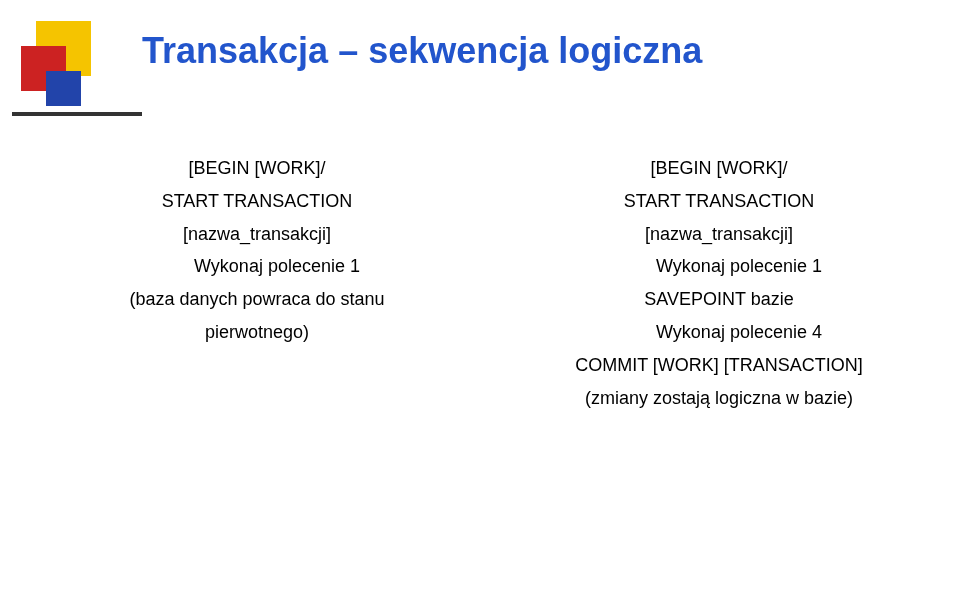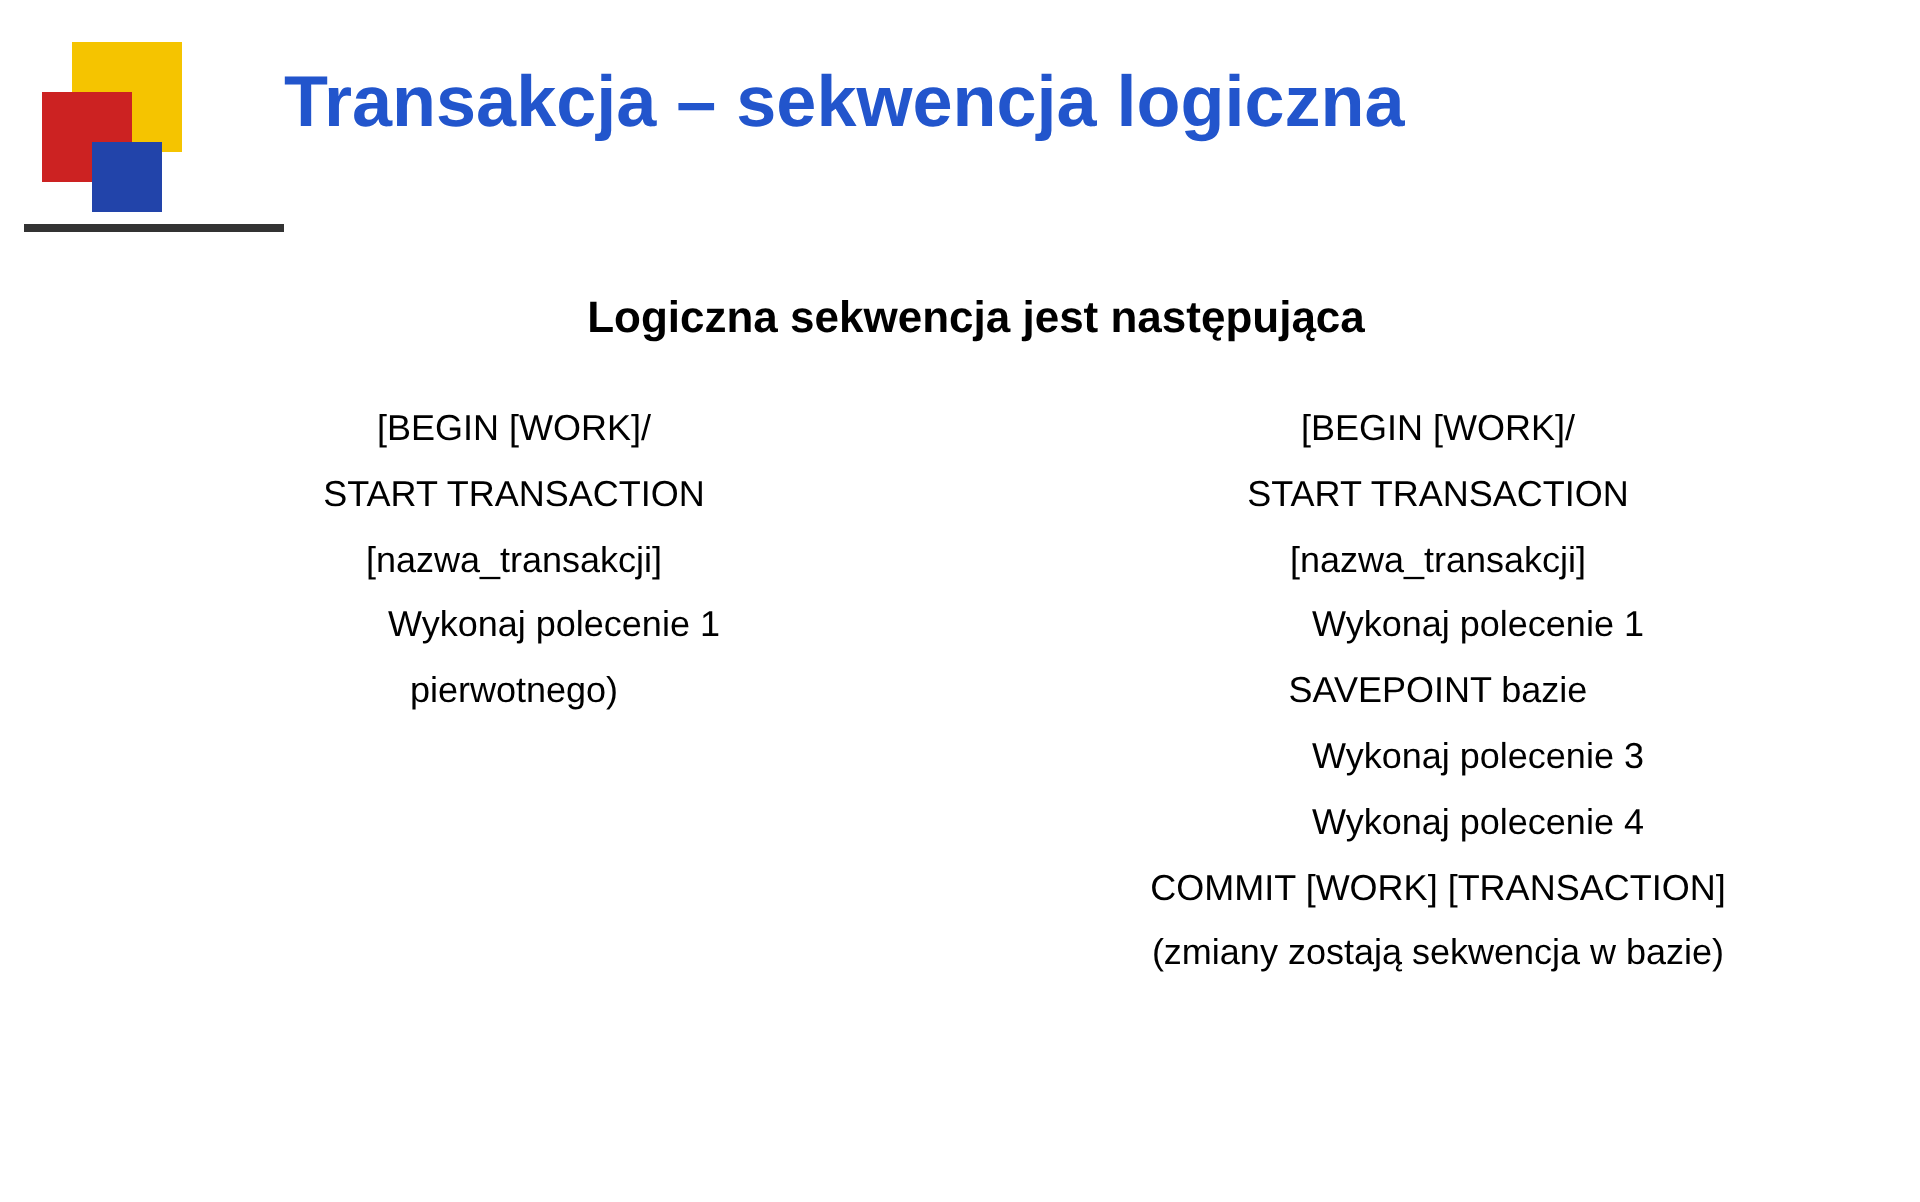--- a/index.html
+++ b/index.html
@@ -125,37 +125,36 @@
 <div class="corner-blocks">
   <div class="block-yellow"></div>
   <div class="block-red"></div>
   <div class="block-blue"></div>
 </div>
 <div class="h-line"></div>
 
 <div class="page-title">Transakcja – sekwencja logiczna</div>
 
 <div class="content">
-  <div class="header-row">Logiczna sekwencja jest następująca</div>
 
   <div class="columns">
 
     <div class="col col-left">
       <div>[BEGIN [WORK]/</div>
       <div>START TRANSACTION</div>
       <div>[nazwa_transakcji]</div>
       <div class="indent">Wykonaj polecenie 1</div>
+      <div>(baza danych powraca do stanu</div>
       <div>pierwotnego)</div>
     </div>
 
     <div class="col col-right">
       <div>[BEGIN [WORK]/</div>
       <div>START TRANSACTION</div>
       <div>[nazwa_transakcji]</div>
       <div class="indent">Wykonaj polecenie 1</div>
       <div>SAVEPOINT bazie</div>
-      <div class="indent">Wykonaj polecenie 3</div>
       <div class="indent">Wykonaj polecenie 4</div>
       <div>COMMIT [WORK] [TRANSACTION]</div>
-      <div>(zmiany zostają sekwencja w bazie)</div>
+      <div>(zmiany zostają logiczna w bazie)</div>
     </div>
   </div>
 </div>
 
 </body></html>

